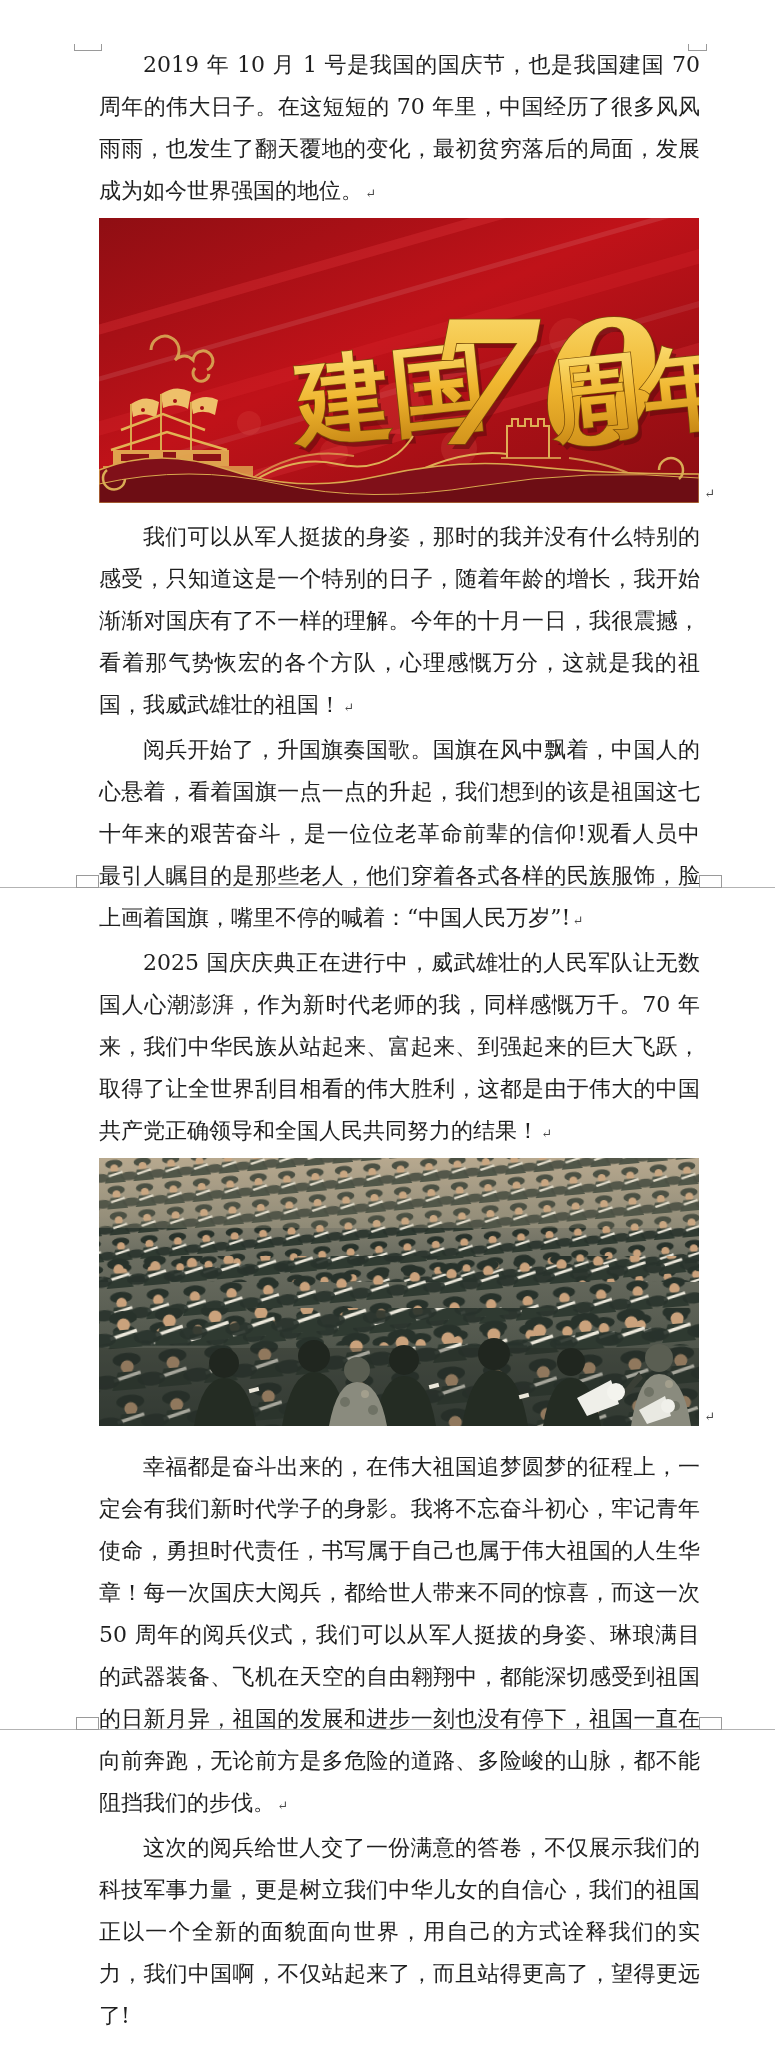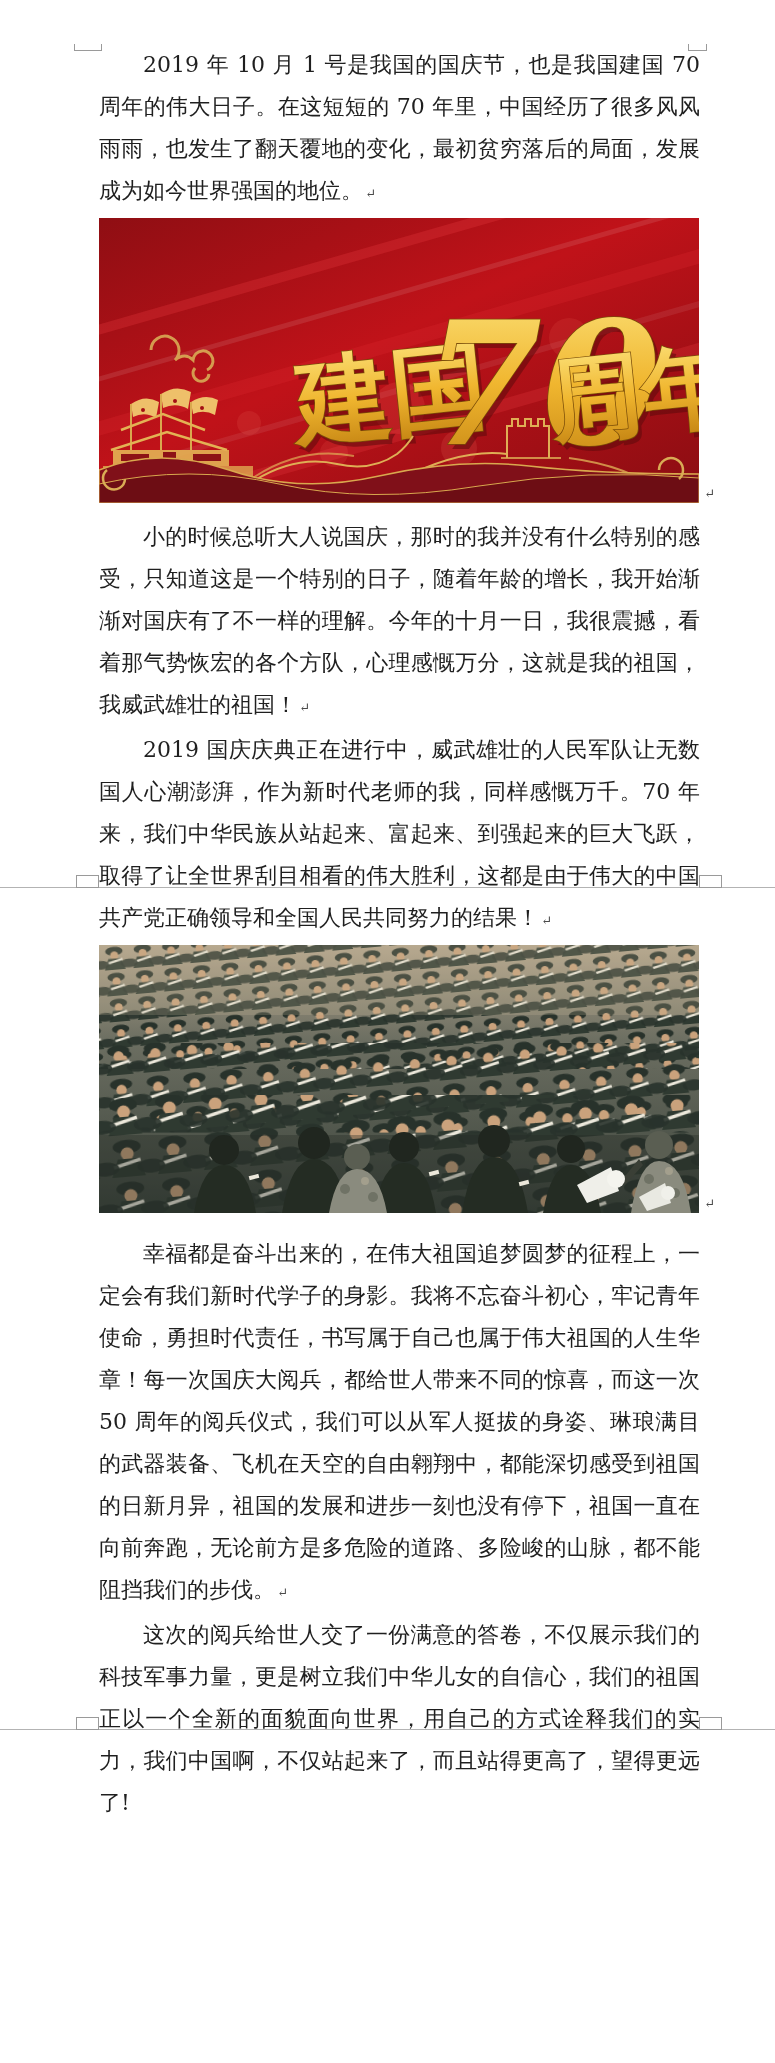--- a/index.html
+++ b/index.html
@@ -124,24 +124,25 @@
         <g>
           <path d="M0 285 V252 Q60 228 130 252 T280 258 T430 248 T600 256 V285 Z" fill="#801019" stroke="#d9a84e" stroke-width="1.5"></path>
           <path d="M0 285 V266 Q90 246 180 266 T380 268 T600 260 V285 Z" fill="#6d0d14" stroke="#d9a84e" stroke-width="1"></path>
           <path d="M560 252 a12 12 0 1 1 20 9" stroke="#d9ab55" fill="none" stroke-width="2.5"></path>
           <path d="M8 252 a11 11 0 1 0 18 9" stroke="#d9ab55" fill="none" stroke-width="2.5"></path>
         </g>
       </svg>
       <span class="pilcrow">↵</span>
     </div>
 
-    <p class="para"><span>小的时候总听大人说国庆，那时的我并没有什么特别的感受，只知道这是一个特别的日子，随着年龄的增长，我开始渐渐对国庆有了不一样的理解。今年的十月一日，我很震撼，看着那气势恢宏的各个方队，心理感慨万分，这就是我的祖国，我威武雄壮的祖国！</span><span class="pilcrow">↵</span></p>
-
-
-    <p class="para"><span>2019 国庆庆典正在进行中，威武雄壮的人民军队让无数国人心潮澎湃，作为新时代老师的我，同样感慨万千。70 年来，我们中华民族从站起来、富起来、到强起来的巨大飞跃，取得了让全世界刮目相看的伟大胜利，这都是由于伟大的中国共产党正确领导和全国人民共同努力的结果！</span><span class="pilcrow">↵</span></p>
+    <p class="para"><span>我们可以从军人挺拔的身姿，那时的我并没有什么特别的感受，只知道这是一个特别的日子，随着年龄的增长，我开始渐渐对国庆有了不一样的理解。今年的十月一日，我很震撼，看着那气势恢宏的各个方队，心理感慨万分，这就是我的祖国，我威武雄壮的祖国！</span><span class="pilcrow">↵</span></p>
+
+    <p class="para"><span>阅兵开始了，升国旗奏国歌。国旗在风中飘着，中国人的心悬着，看着国旗一点一点的升起，我们想到的该是祖国这七十年来的艰苦奋斗，是一位位老革命前辈的信仰!观看人员中最引人瞩目的是那些老人，他们穿着各式各样的民族服饰，脸上画着国旗，嘴里不停的喊着：“中国人民万岁”!</span><span class="pilcrow">↵</span></p>
+
+    <p class="para"><span>2025 国庆庆典正在进行中，威武雄壮的人民军队让无数国人心潮澎湃，作为新时代老师的我，同样感慨万千。70 年来，我们中华民族从站起来、富起来、到强起来的巨大飞跃，取得了让全世界刮目相看的伟大胜利，这都是由于伟大的中国共产党正确领导和全国人民共同努力的结果！</span><span class="pilcrow">↵</span></p>
 
 
     <div class="fig" style="margin-bottom:20px;">
       <svg width="600" height="268" viewBox="0 0 600 268">
         <defs>
           <linearGradient id="depth" x1="0" y1="0" x2="0" y2="1">
             <stop offset="0" stop-color="#b3a48c"></stop>
             <stop offset="0.35" stop-color="#6d6f62"></stop>
             <stop offset="1" stop-color="#39423a"></stop>
           </linearGradient>

